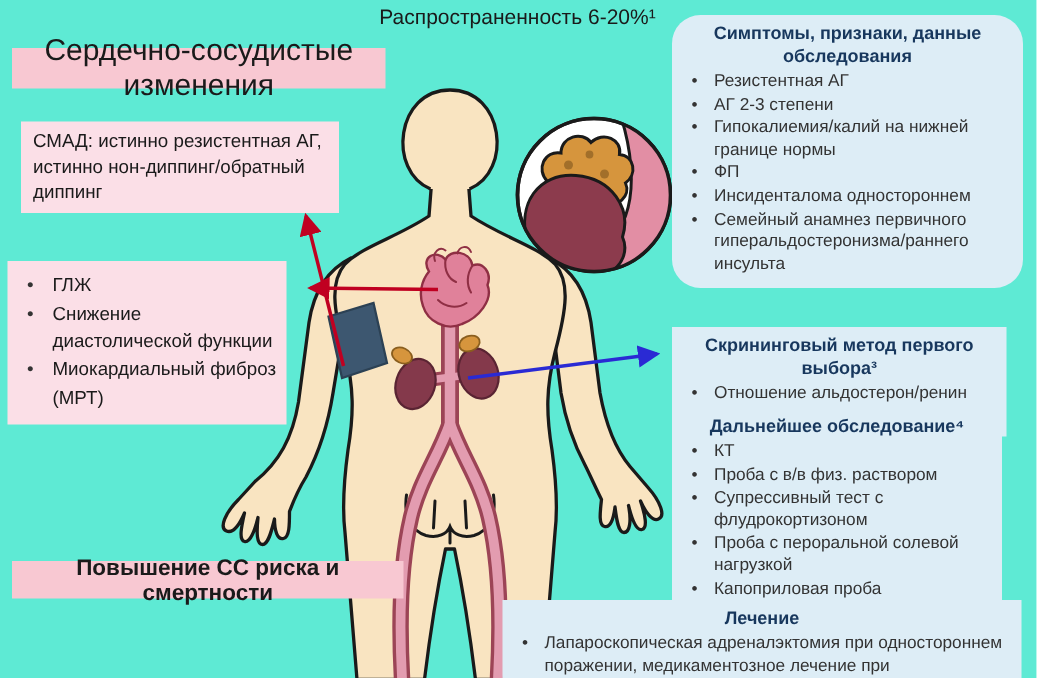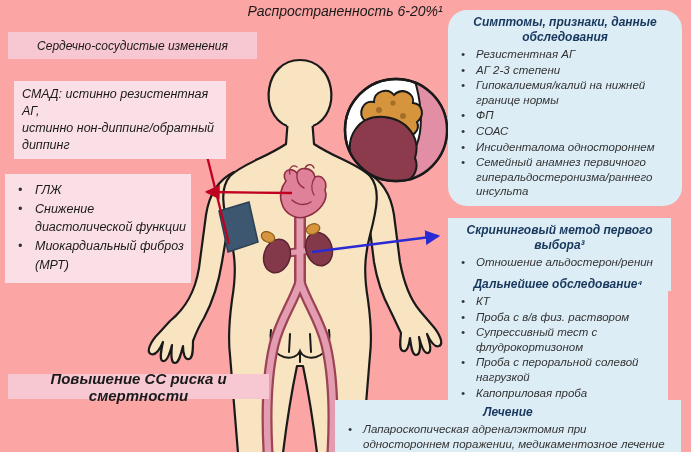--- a/index.html
+++ b/index.html
@@ -1,29 +1,29 @@
 <!DOCTYPE html>
 <html><head>
 <meta charset="utf-8">
 <style>
   html,body{margin:0;padding:0;background:#ffffff;}
   .canvas{
-    position:relative;width:691px;height:452px;background:#fca5a5;
-    font-family:"Liberation Sans",sans-serif;color:#1a1a1a;overflow:hidden;font-style:italic;
+    position:relative;width:691px;height:452px;background:#5eead4;
+    font-family:"Liberation Sans",sans-serif;color:#1a1a1a;overflow:hidden;
   }
   .abs{position:absolute;}
   .fig-title{
     left:180px;top:3px;width:330px;text-align:center;
     font-size:14px;color:#1a1a1a;
   }
   .pink-strong{
     background:#f8c8d2;display:flex;align-items:center;justify-content:center;
     text-align:center;
   }
-  .left-header{left:8px;top:32px;width:249px;height:27px;font-size:12px;}
+  .left-header{left:8px;top:32px;width:249px;height:27px;font-size:20px;}
   .left-footer{left:8px;top:374px;width:261px;height:25px;font-size:15px;font-weight:bold;}
   .pink-light{background:#fbdfe7;}
   .smad-box{left:14px;top:81px;width:212px;padding:5px 8px;font-size:12.5px;line-height:1.35;box-sizing:border-box;}
   .cardiac-box{left:5px;top:174px;width:186px;padding:6px 4px 8px 4px;font-size:12.5px;box-sizing:border-box;}
   .blue-box{background:#ddedf6;box-sizing:border-box;padding:4px 6px 6px 6px;}
   .bb-symptoms{left:448px;top:10px;width:234px;min-height:182px;border-radius:19px;}
   .bb-screening{left:448px;top:218px;width:223px;}
   .bb-workup{left:448px;top:272px;width:220px;min-height:122px;}
   .bb-treatment{left:335px;top:400px;width:346px;min-height:48px;}
   .bb-title{
@@ -211,21 +211,20 @@
 
   <div class="abs pink-strong left-footer">Повышение СС риска и смертности</div>
 
   <div class="abs blue-box bb-symptoms">
     <div class="bb-title">Симптомы, признаки, данные обследования</div>
     <ul class="blist">
       <li>Резистентная АГ</li>
       <li>АГ 2-3 степени</li>
       <li>Гипокалиемия/калий на нижней границе нормы</li>
       <li>ФП</li>
-      <li>СОАС</li>
       <li>Инсиденталома одностороннем</li>
       <li>Семейный анамнез первичного гиперальдостеронизма/раннего инсульта</li>
     </ul>
   </div>
 
   <div class="abs blue-box bb-screening">
     <div class="bb-title">Скрининговый метод первого выбора³</div>
     <ul class="blist">
       <li>Отношение альдостерон/ренин плазмы</li>
     </ul>

